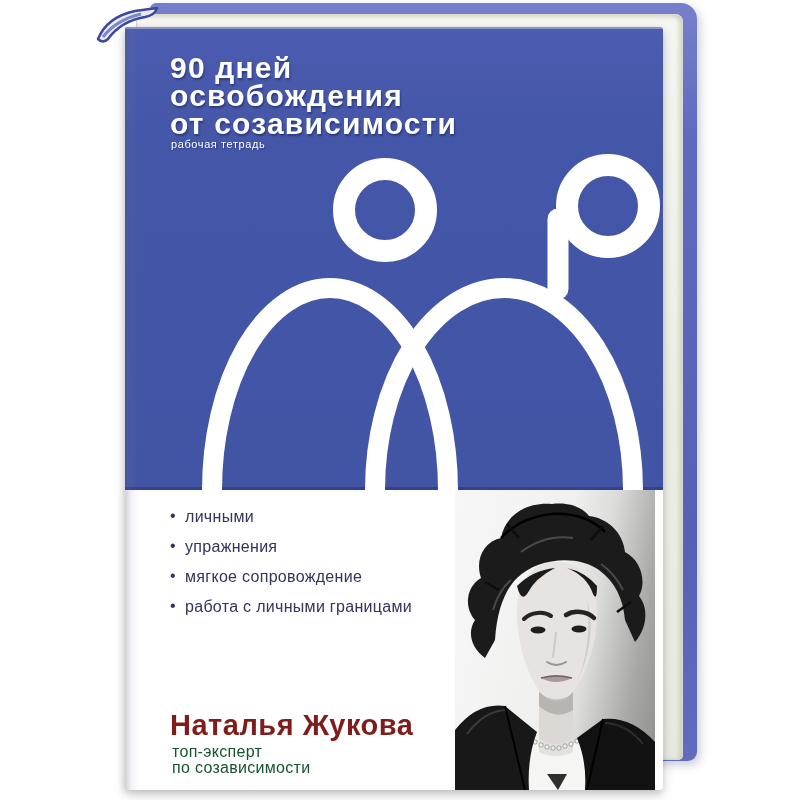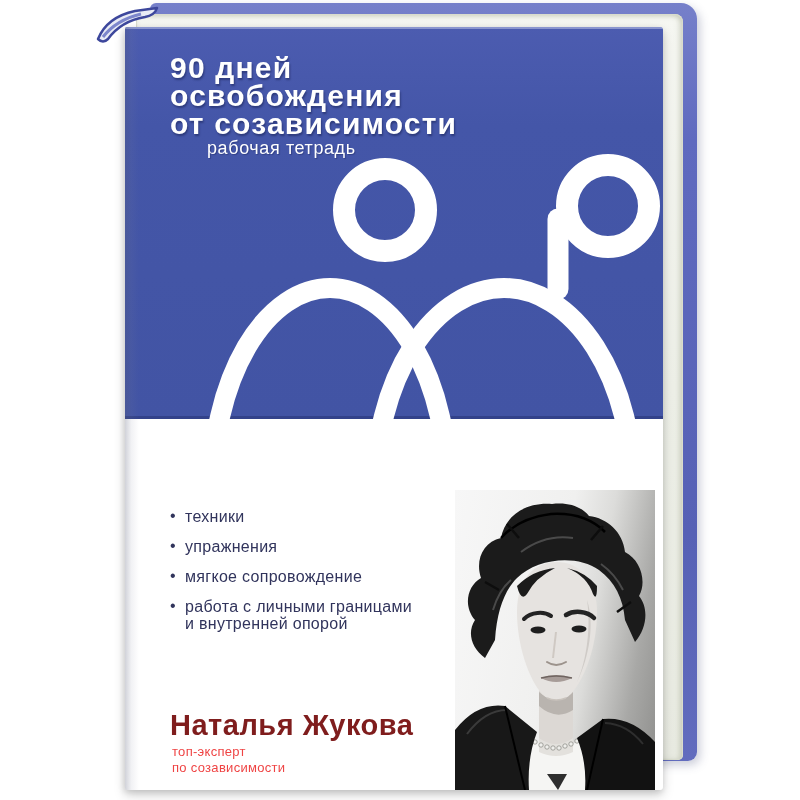--- a/index.html
+++ b/index.html
@@ -31,47 +31,46 @@
   }
   .book-front::before{ 
     content:"";position:absolute;left:0;top:0;bottom:0;width:14px;z-index:30;
     background:linear-gradient(90deg,rgba(90,95,120,.28),rgba(120,125,150,.10) 45%,rgba(255,255,255,0));
     pointer-events:none;
   }
   .spine-top{position:absolute;left:93px;top:4px;width:70px;height:42px;z-index:40;}
 
   
   .panel{
-    position:absolute;left:0;top:0;width:538px;height:392px;overflow:hidden;
+    position:absolute;left:0;top:0;width:538px;height:463px;overflow:hidden;
     background:linear-gradient(180deg,#4c5cb0 0%,#4456a8 25%,#4254a4 100%);
     box-shadow:inset 0 -3px 0 rgba(30,40,100,.4), inset 0 2px 0 rgba(200,206,235,.5);
   }
   .title{
     position:absolute;left:45px;top:27px;
     color:#ffffff;font-weight:bold;font-size:30px;line-height:28px;letter-spacing:1.2px;
     text-shadow:1px 2px 2px rgba(10,15,55,.4);
     white-space:nowrap;
   }
   .subtitle{
     position:absolute;left:46px;top:111px;
-    color:#ffffff;font-size:18px;letter-spacing:.6px;
+    color:#ffffff;font-size:11px;letter-spacing:.6px;
     text-shadow:1px 1px 1px rgba(10,15,55,.3);
-    margin-left:36px;
   }
   .figures{position:absolute;inset:0;}
 
   
   .bullets{position:absolute;left:60px;top:481px;width:300px;color:#31345c;}
   .bullet-item{position:relative;margin-bottom:13px;font-size:16px;line-height:17px;letter-spacing:.3px;}
   .bullet-item .dot{position:absolute;left:-15px;top:-1px;font-size:16px;}
   .author{
     position:absolute;left:45px;top:682px;
     color:#7f1d1d;font-weight:bold;font-size:29px;letter-spacing:.5px;white-space:nowrap;
   }
-  .role{position:absolute;left:47px;top:717px;color:#ef4444;font-size:13px;line-height:16px;letter-spacing:.3px;}
+  .role{position:absolute;left:47px;top:717px;color:#14532d;font-size:16px;line-height:16px;letter-spacing:.3px;}
 
   
   .photo{
     position:absolute;left:330px;top:463px;width:200px;height:300px;overflow:hidden;
     background:linear-gradient(100deg,#f7f7f7 0%,#f0f0ef 48%,#dcdcda 64%,#a8a8a6 84%,#8d8d8b 100%);
   }
   .photo svg{display:block;}
 </style>
 </head>
 <body>
@@ -99,34 +98,33 @@
         <div>90 дней</div>
         <div>освобождения</div>
         <div>от созависимости</div>
       </div>
       <div class="subtitle">рабочая тетрадь</div>
     </div>
 
     <div class="bullets">
       <div class="bullet-item">
         <span class="dot">•</span>
-        <div>техники</div>
+        <div>личными</div>
       </div>
       <div class="bullet-item">
         <span class="dot">•</span>
         <div>упражнения</div>
       </div>
       <div class="bullet-item">
         <span class="dot">•</span>
         <div>мягкое сопровождение</div>
       </div>
       <div class="bullet-item">
         <span class="dot">•</span>
         <div>работа с личными границами</div>
-        <div>и внутренней опорой</div>
       </div>
     </div>
 
     <div class="author">Наталья Жукова</div>
     <div class="role">
       <div>топ-эксперт</div>
       <div>по созависимости</div>
     </div>
 
     <div class="photo">

